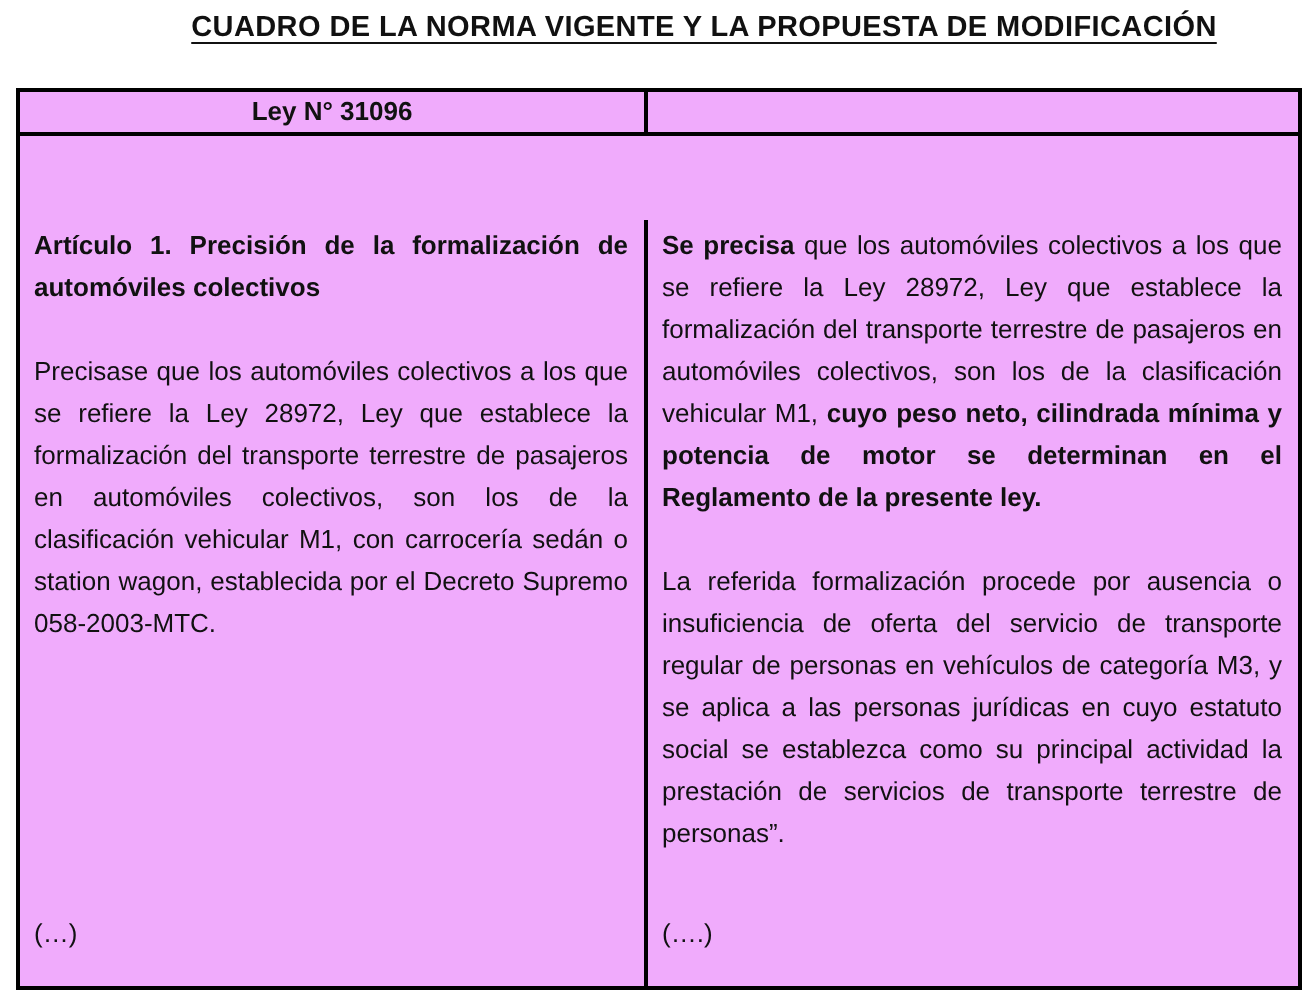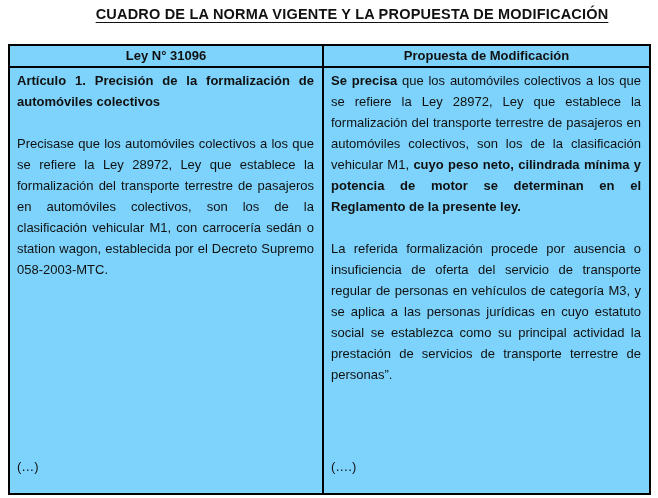--- a/index.html
+++ b/index.html
@@ -25,21 +25,21 @@
   }
   .doc-table {
     position: absolute;
     left: 8px;
     top: 44px;
     width: 643px;
     height: 451px;
     border: 2px solid #000;
     display: flex;
     flex-direction: column;
-    background: #7dd3fc;
+    background: #f0abfc;
   }
   .thead {
     flex: 0 0 auto;
     display: flex;
     border-bottom: 2px solid #000;
   }
   .th {
     flex: 1 1 auto;
     text-align: center;
     font-weight: bold;
@@ -58,41 +58,41 @@
   }
   .cell {
     flex: 1 1 auto;
     display: flex;
     flex-direction: column;
     padding: 2px 8px 6px 7px;
     font-size: 13px;
     line-height: 21px;
     text-align: justify;
     overflow: hidden;
+    margin-top: 42px;
   }
   .cell-left {
     flex: 0 0 314px;
     border-right: 2px solid #000;
   }
   p { margin: 0; }
   .gap { margin-bottom: 21px; }
   .b { font-weight: bold; }
   .spacer { flex: 1 1 auto; }
   .ellipsis-line { margin: 0 0 10px; text-align: left; }
 </style>
 </head>
 <body>
 
 <div class="page">
   <div class="title">CUADRO DE LA NORMA VIGENTE Y LA PROPUESTA DE MODIFICACIÓN</div>
 
   <div class="doc-table">
     <div class="thead">
       <div class="th th-left">Ley N° 31096</div>
-      <div class="th">Propuesta de Modificación</div>
     </div>
 
     <div class="tbody">
 
       <div class="cell cell-left">
         <p class="b gap">Artículo 1. Precisión de la formalización de automóviles colectivos</p>
         <p class="gap">Precisase que los automóviles colectivos a los que se refiere la Ley 28972, Ley que establece la formalización del transporte terrestre de pasajeros en automóviles colectivos, son los de la clasificación vehicular M1, con carrocería sedán o station wagon, establecida por el Decreto Supremo 058-2003-MTC.</p>
         <div class="spacer"></div>
         <p class="ellipsis-line">(…)</p>
       </div>

